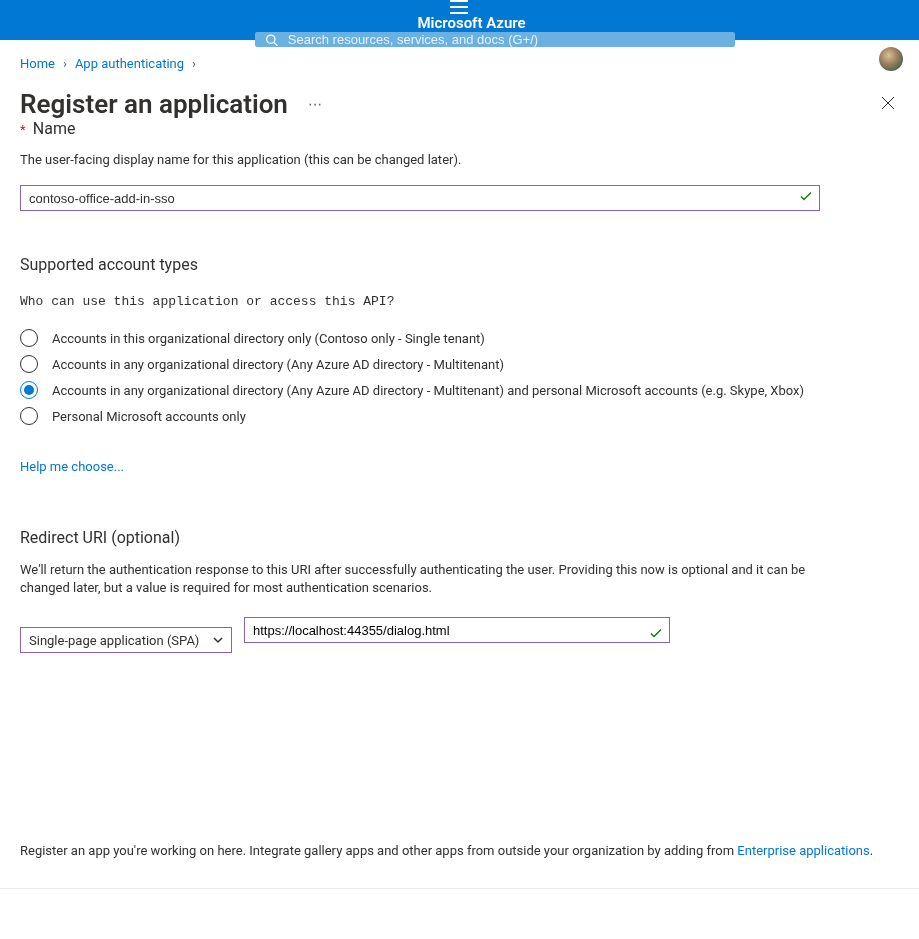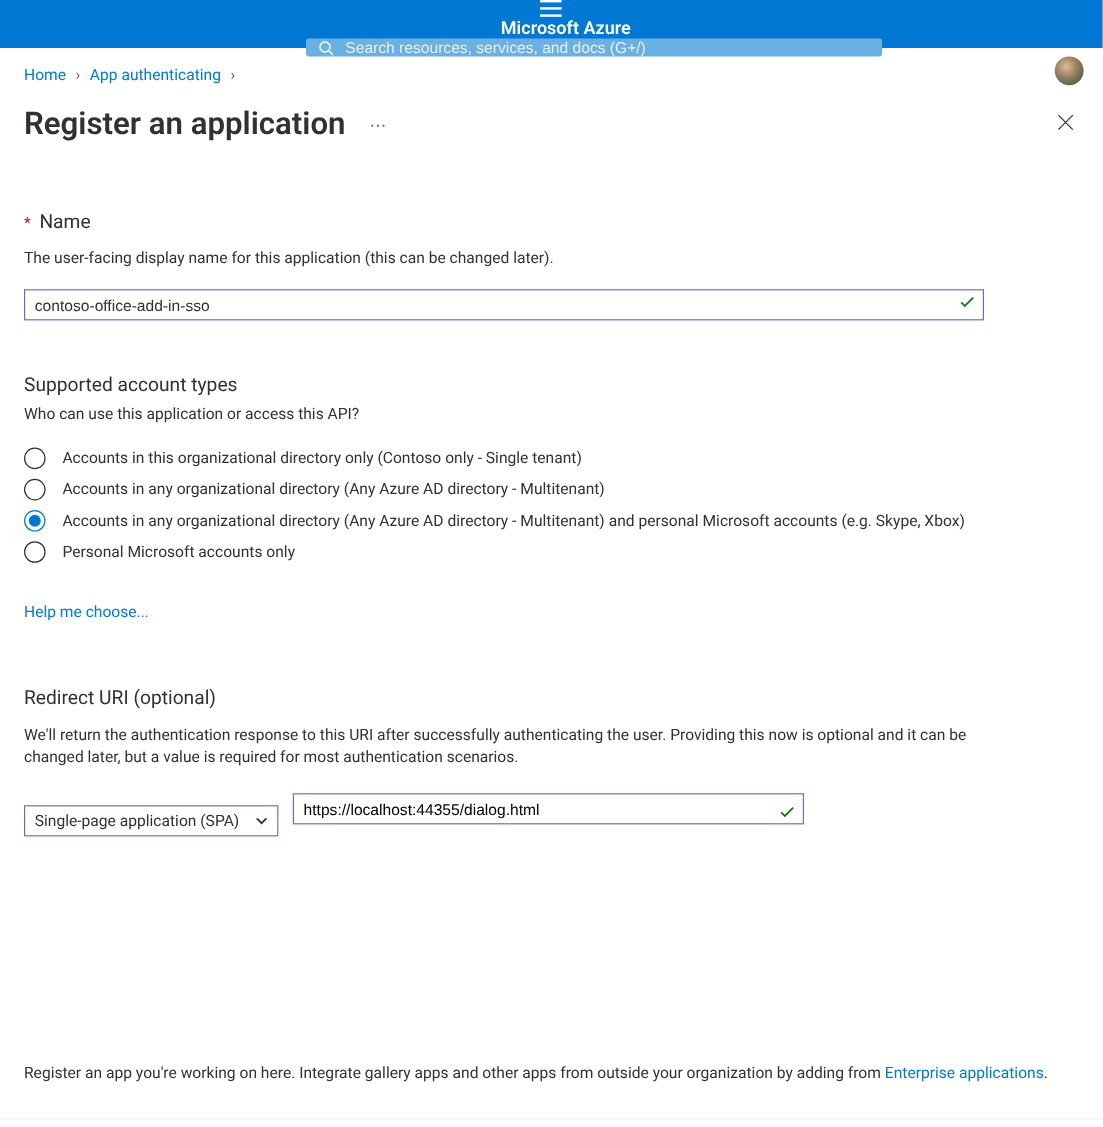--- a/index.html
+++ b/index.html
@@ -47,35 +47,35 @@
   .breadcrumbs { font-size:13px; color:#605e5c; display:flex; align-items:center; gap:8px; }
   .breadcrumbs a { color:#0078d4; text-decoration:none; cursor:pointer;}
   .bc-sep { color:#605e5c; }
   
   .titlebar { display:flex; align-items:center; margin-top:18px; }
   .pagetitle { font-size:26px; font-weight:600; color:#323130; }
   .title-dots { margin-left:20px; color:#605e5c; font-size:14px; letter-spacing:2px; cursor:pointer;}
   .close-x { margin-left:auto; cursor:pointer; padding:4px;}
   .close-x svg { width:14px; height:14px; stroke:#323130; stroke-width:1; }
   
-  .section { margin-top: 56px; }
+  .section { }
   .req-star { color:#a4262c; margin-right:4px; }
   .field-label { font-size:16px; color:#323130; }
   .field-desc { font-size:13px; color:#323130; margin-top:14px; }
   .textinput-wrap { position:relative; margin-top:18px; width:800px; }
   .textinput {
     width:100%; height:26px; border:1px solid #8661c5; padding:0 28px 0 8px;
     font-size:13px; color:#323130; outline:none;
   }
   .valid-check { position:absolute; right:8px; top:50%; transform:translateY(-50%); }
   .valid-check svg { width:12px; height:12px; stroke:#107c10; stroke-width:1.5; fill:none; }
   
   .section2 { margin-top:44px; }
   .h2 { font-size:16px; color:#323130; }
-  .subq { font-size:13px; color:#323130; margin-top:8px; }
+  .subq { font-size:13px; color:#323130; margin-top:20px;font-family:Liberation Mono, monospace; }
   .radios { margin-top:16px; }
   .radio-row { display:flex; align-items:center; gap:14px; padding:4px 0; cursor:pointer; }
   .radio-outer {
     width:18px; height:18px; border:1px solid #323130; border-radius:50%;
     display:flex; align-items:center; justify-content:center; flex-shrink:0;
   }
   .radio-row.selected .radio-outer { border-color:#0078d4; }
   .radio-inner { width:10px; height:10px; border-radius:50%; background:#0078d4; display:none;}
   .radio-row.selected .radio-inner { display:block; }
   .radio-label { font-size:13px; color:#323130; }

